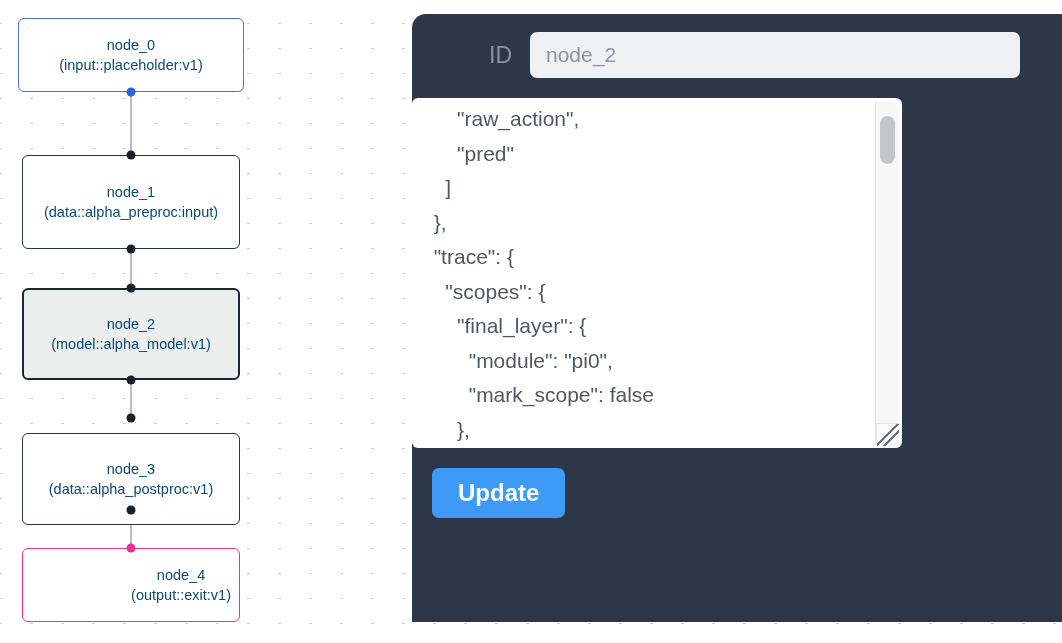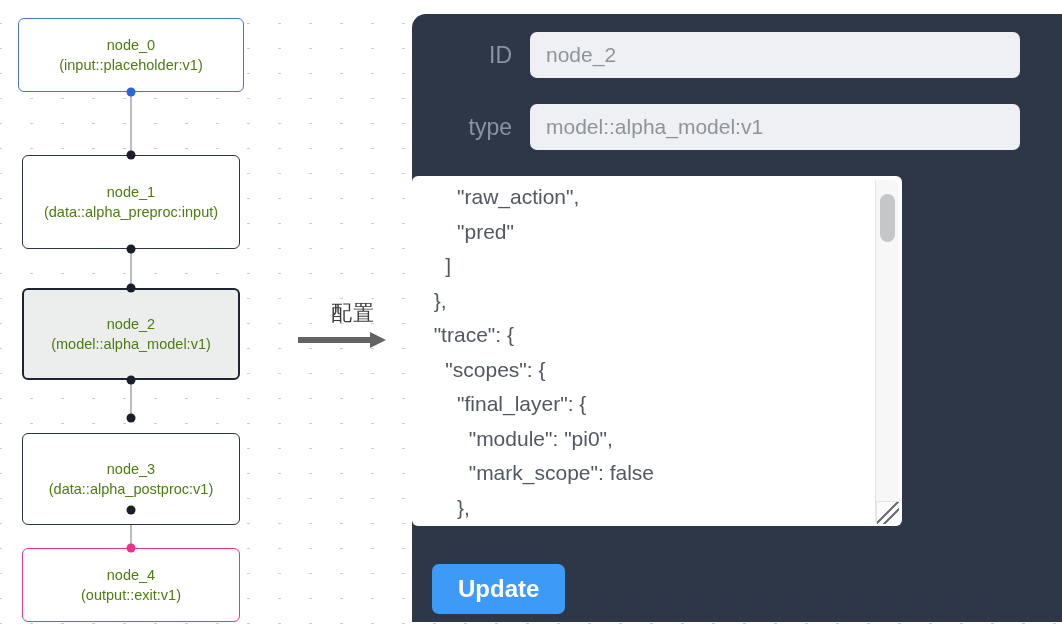--- a/index.html
+++ b/index.html
@@ -26,21 +26,21 @@
     background-position: 16px 11px;
   }
 
   
   .node {
     position: absolute;
     box-sizing: border-box;
     border: 1.6px solid #2b3240;
     border-radius: 6px;
     background: #ffffff;
-    color: #4d7c0f;
+    color: #0c4a6e;
     font-size: 14.5px;
     line-height: 20px;
     text-align: center;
     display: flex;
     align-items: center;
     justify-content: center;
     padding: 2px 8px;
     white-space: pre-line;
     word-break: break-word;
   }
@@ -109,21 +109,21 @@
     width: 650px; height: 608px;
     background: #2e3748;
     border-radius: 14px 0 0 0;
     box-sizing: border-box;
     padding: 18px 0 0 0;
     overflow: hidden;
   }
   .field-row {
     display: flex;
     align-items: center;
-    margin-bottom: 26px;
+    margin-bottom: 20px;
   }
   .field-label {
     width: 118px;
     flex: 0 0 118px;
     text-align: right;
     padding-right: 18px;
     box-sizing: border-box;
     color: #8a93a3;
     font-size: 23px;
     line-height: 46px;
@@ -205,21 +205,20 @@
   #update-button {
     background: #3d9bf7;
     color: #ffffff;
     border: none;
     border-radius: 7px;
     font-family: "Liberation Sans", sans-serif;
     font-size: 24px;
     font-weight: bold;
     padding: 11px 26px;
     cursor: pointer;
-    margin-top: 12px;
   }
 </style>
 </head>
 <body>
 
 <div id="canvas">
 
   <div class="edge" style="left:130px; top:92px; height:63px;"></div>
   <div class="edge" style="left:130px; top:249px; height:39px;"></div>
   <div class="edge" style="left:130px; top:380px; height:38px;"></div>
@@ -238,54 +237,43 @@
   <div class="node selected" style="left:22px; top:288px; width:218px; height:92px;">
     <span>node_2
 (model::alpha_model:v1)</span>
   </div>
 
   <div class="node" style="left:22px; top:418px; width:218px; height:92px;margin-top:15px;">
     <span>node_3
 (data::alpha_postproc:v1)</span>
   </div>
 
-  <div class="node end" style="left:22px; top:548px; width:218px; height:74px;">
+  <div class="node end" style="left:22px; top:548px; width:218px; height:74px;justify-content:flex-end;">
     <span>node_4
 (output::exit:v1)</span>
   </div>
 
   <div class="handle blue" style="left:131px; top:92px;"></div>
   <div class="handle" style="left:131px; top:155px;"></div>
   <div class="handle" style="left:131px; top:249px;"></div>
   <div class="handle" style="left:131px; top:288px;"></div>
   <div class="handle" style="left:131px; top:380px;"></div>
   <div class="handle" style="left:131px; top:418px;"></div>
   <div class="handle" style="left:131px; top:510px;"></div>
   <div class="handle pink" style="left:131px; top:548px;"></div>
 
-  <div id="annot">
-    <div id="annot-text">配置</div>
-    <div id="annot-arrow">
-      <div class="shaft"></div>
-      <div class="head"></div>
-    </div>
-  </div>
 </div>
 
 <div id="panel">
 
   <div class="field-row">
     <div class="field-label">ID</div>
     <input class="text-input" type="text" value="node_2" style="">
   </div>
 
-  <div class="field-row">
-    <div class="field-label">type</div>
-    <input class="text-input" type="text" value="model::alpha_model:v1" style="">
-  </div>
 
   <div class="field-row">
     <div class="textarea-wrap">
       <div class="code-area">      "raw_action",
       "pred"
     ]
   },
   "trace": {
     "scopes": {
       "final_layer": {

